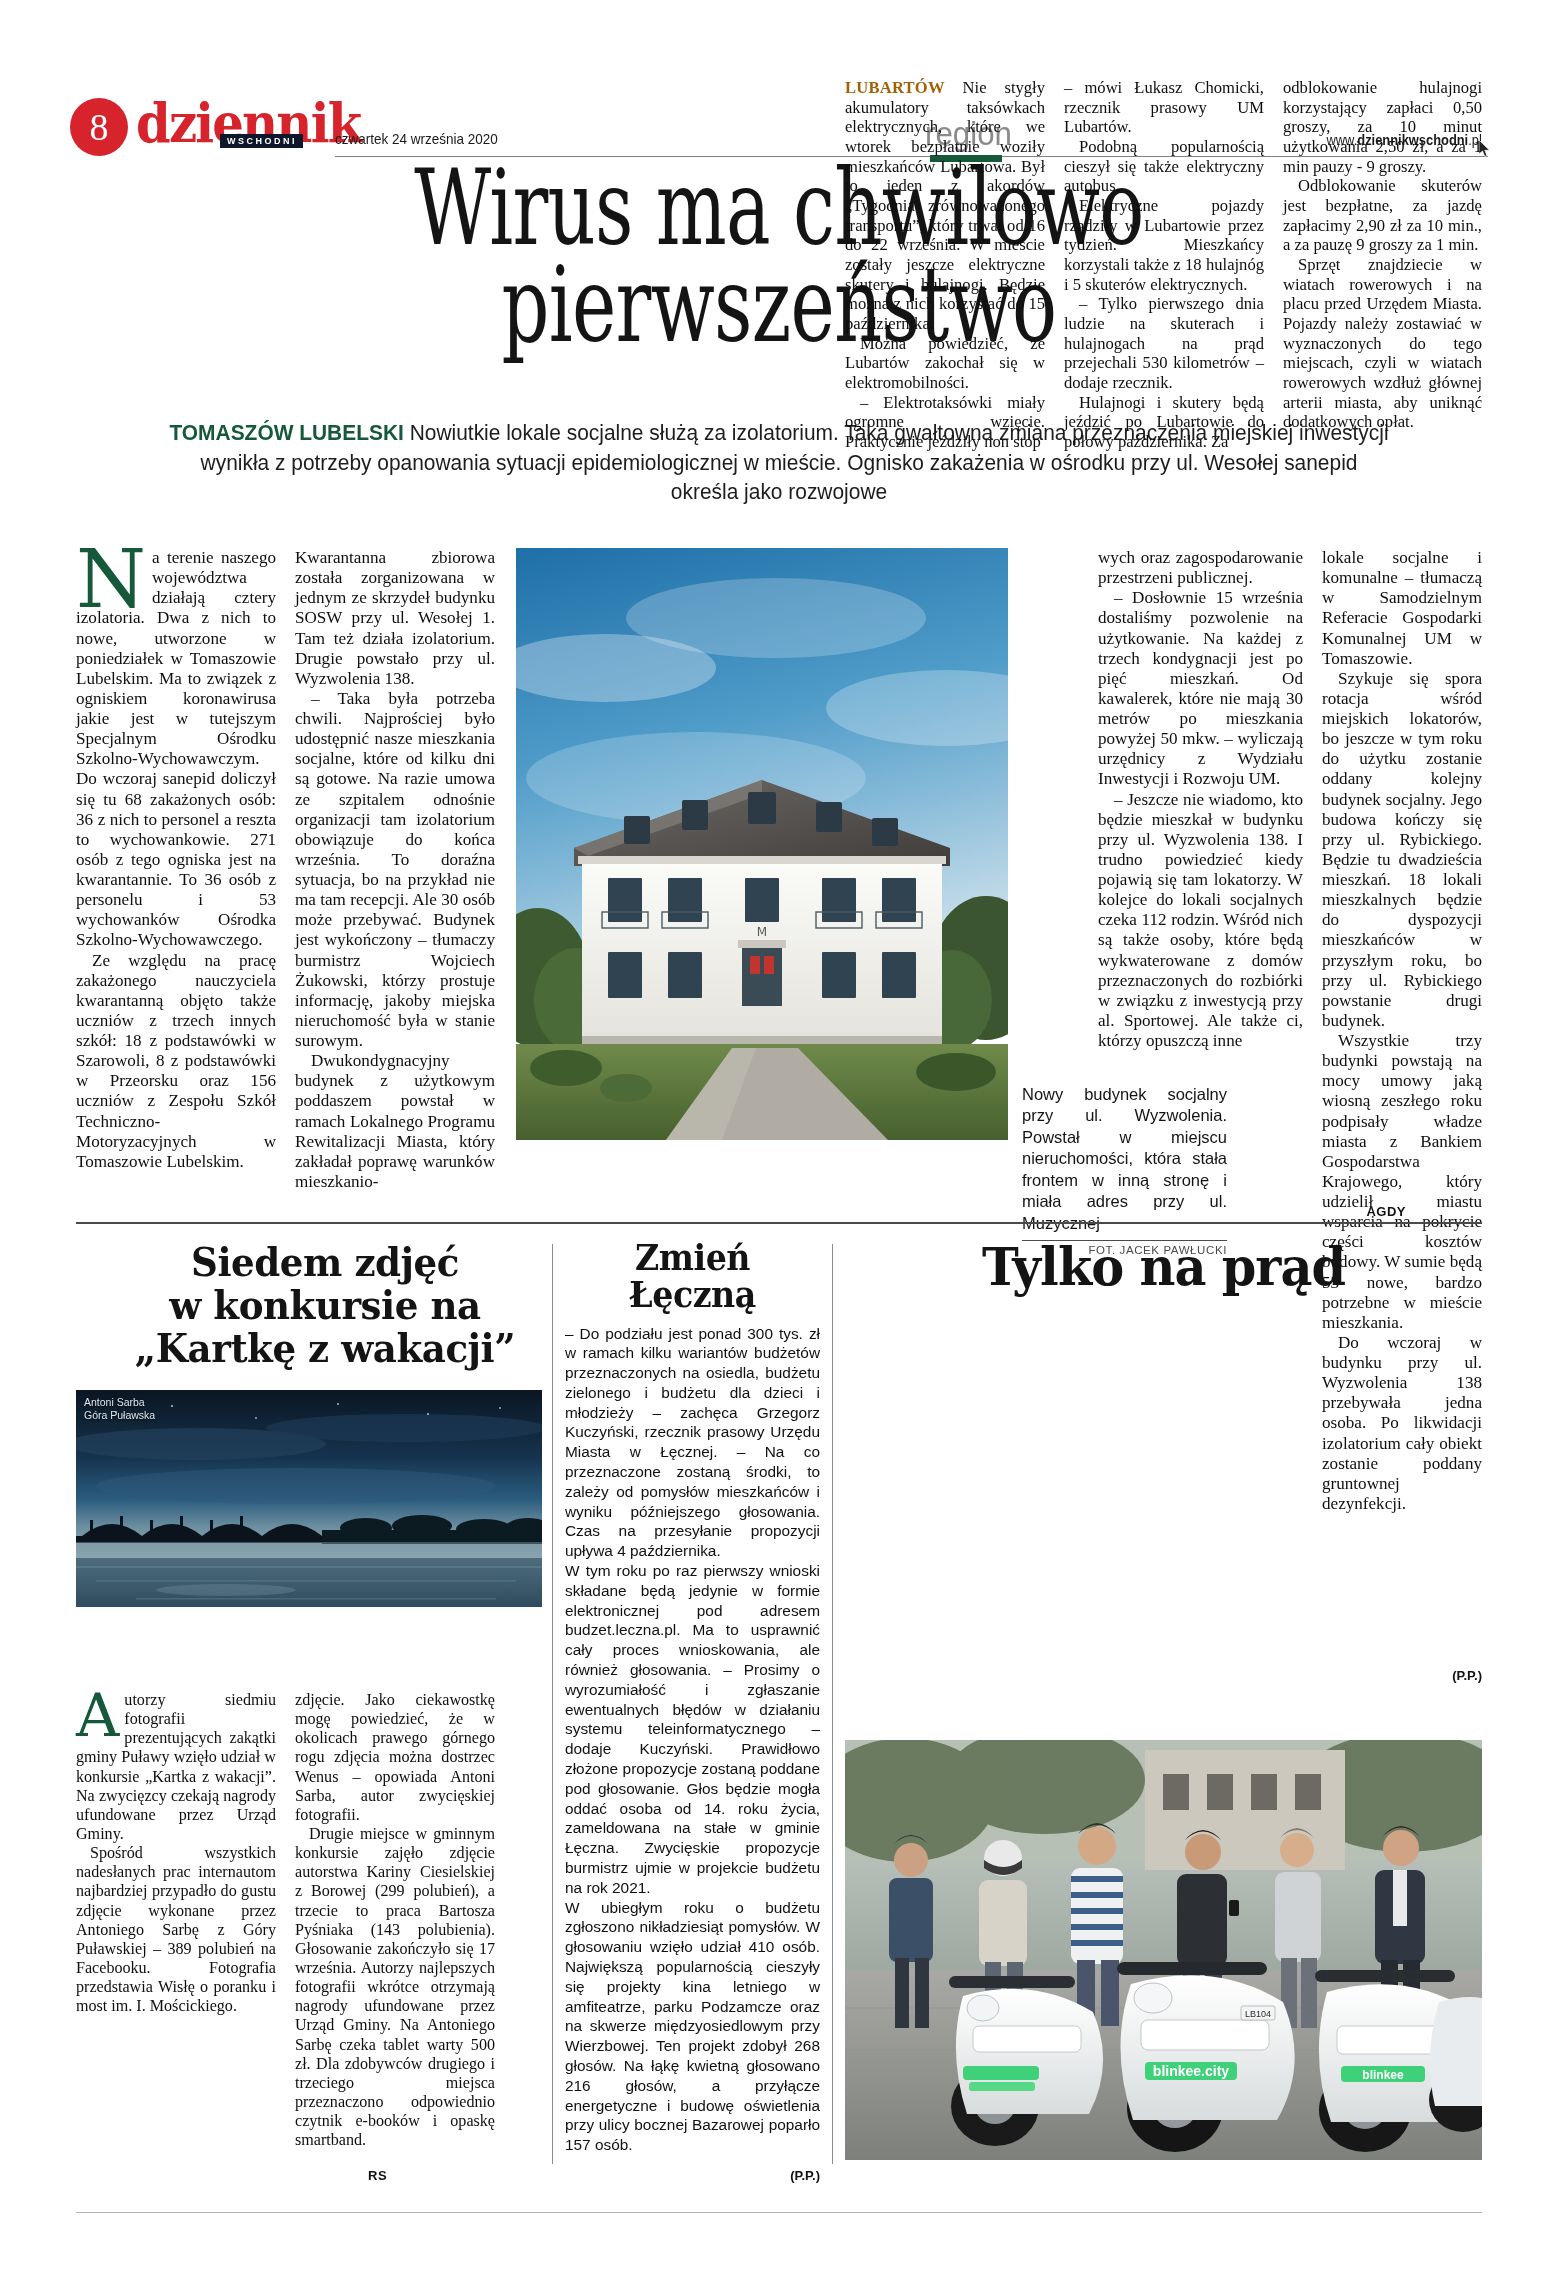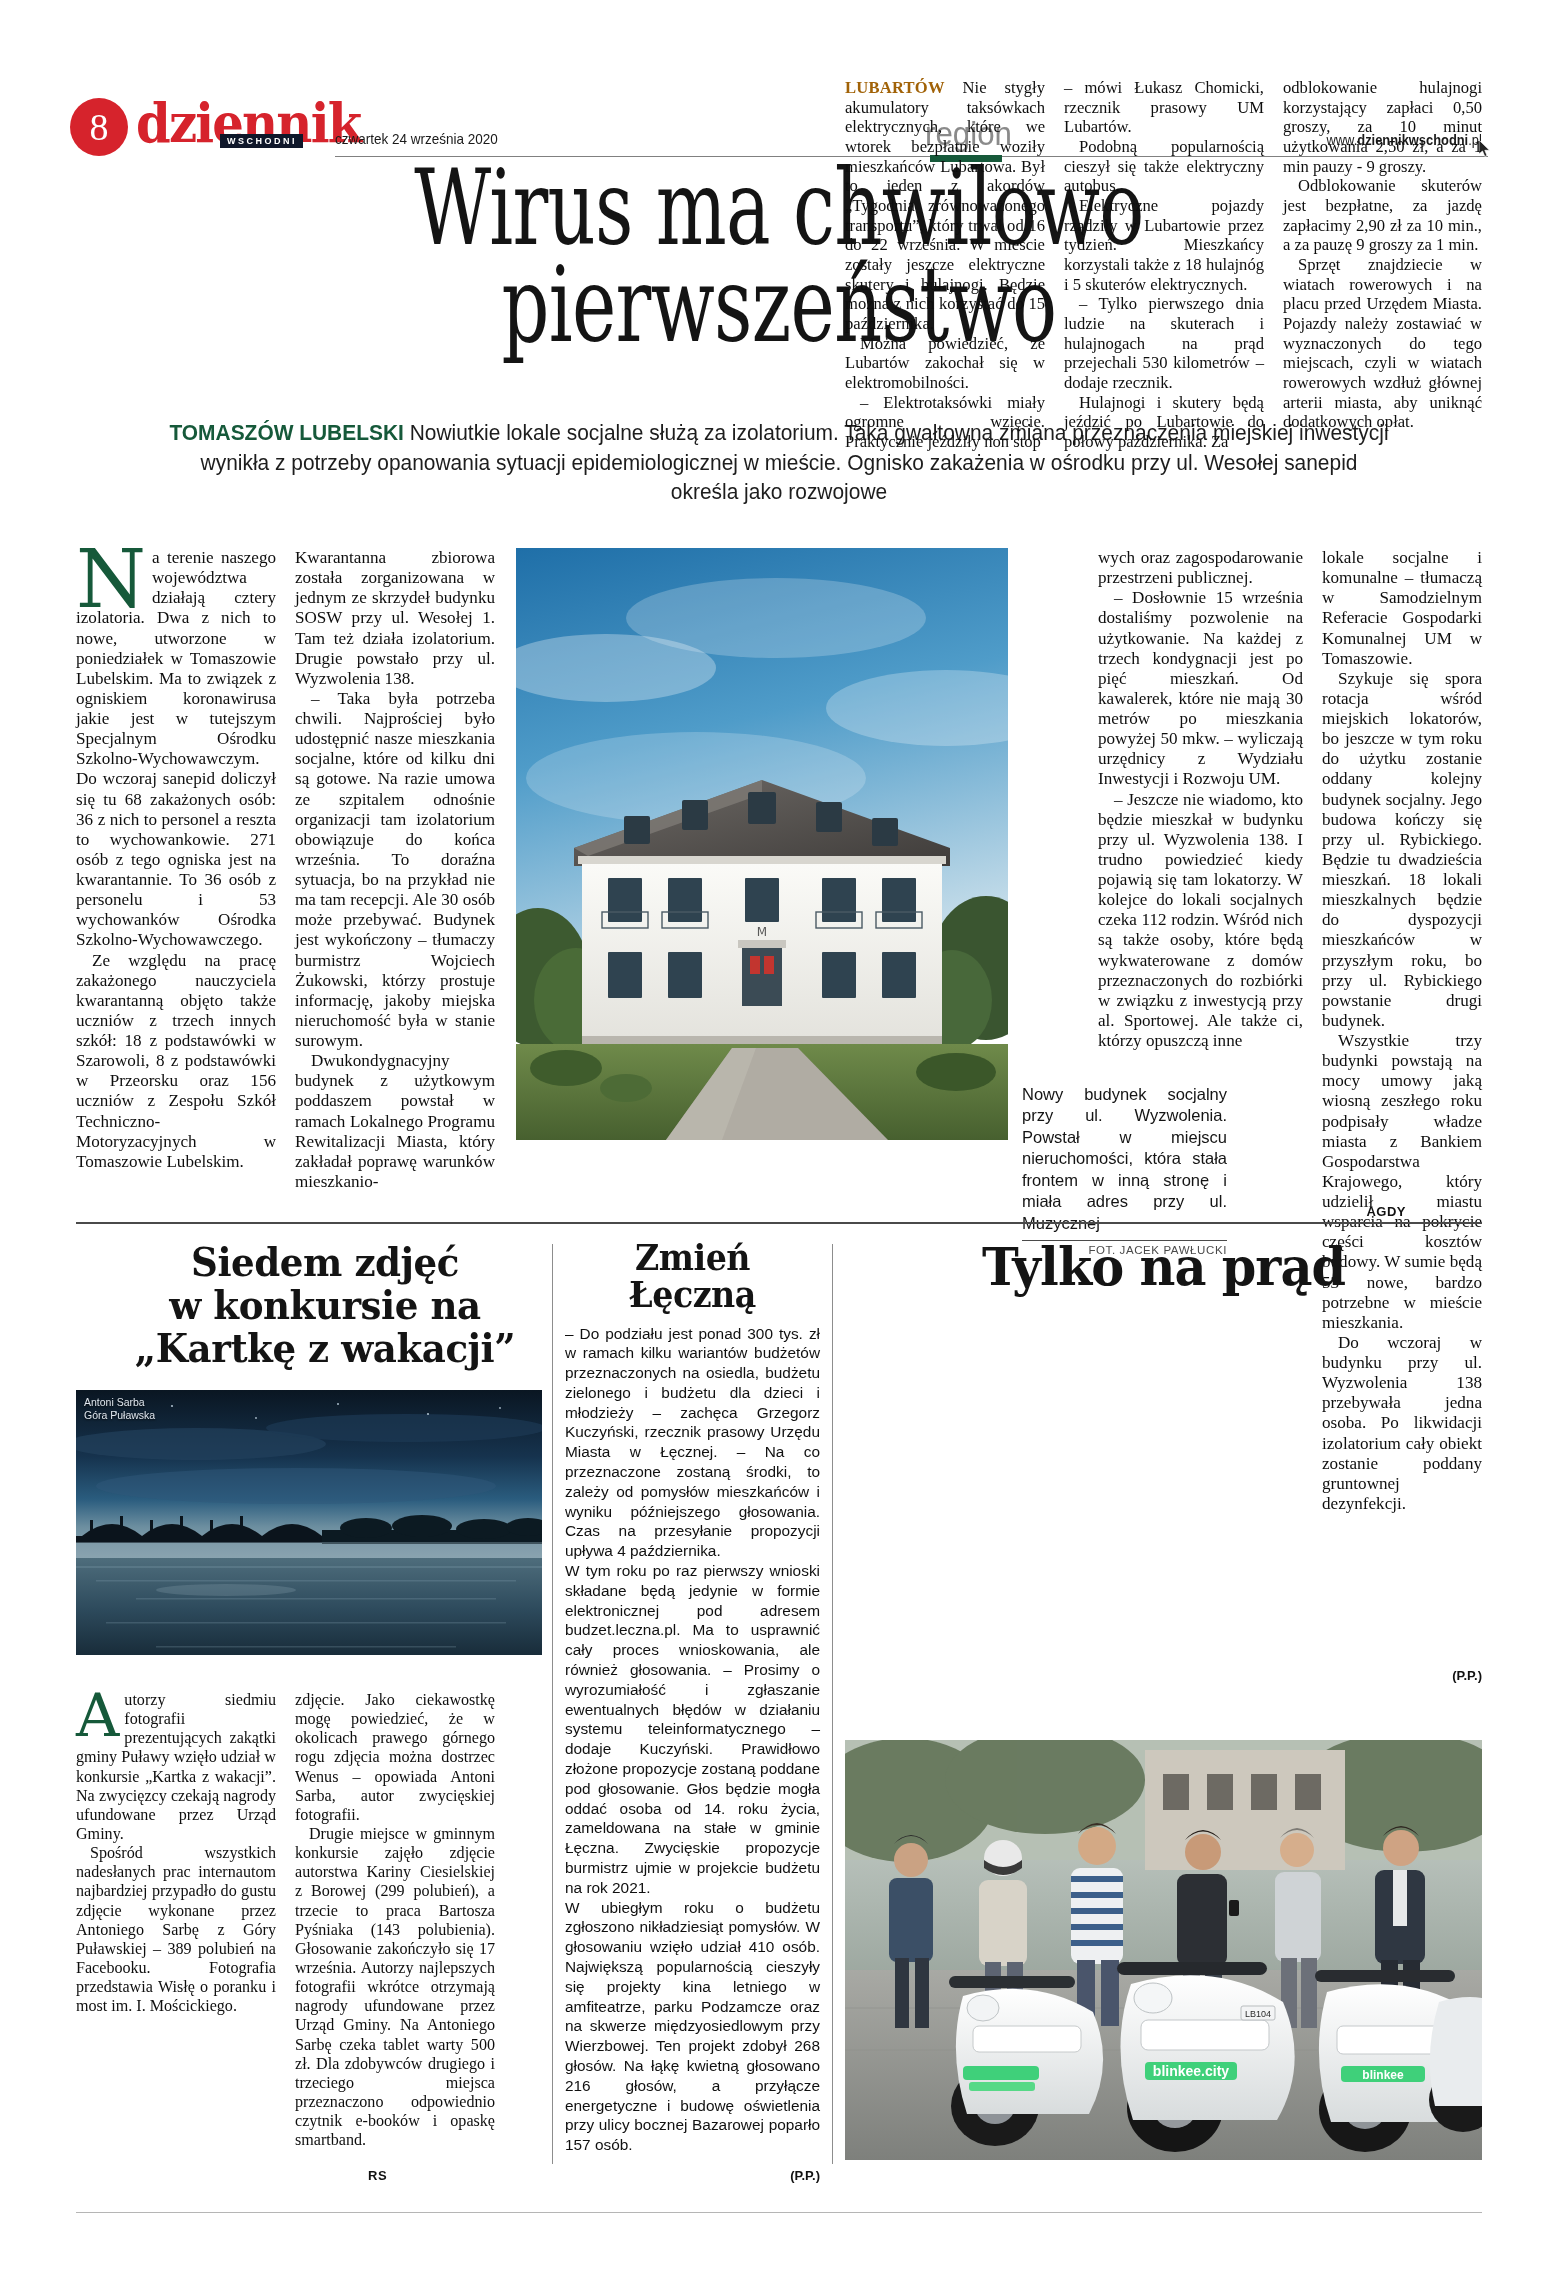--- a/index.html
+++ b/index.html
@@ -105,21 +105,21 @@
   .hr-thick{position:absolute;background:#4a4a4a;}
   .vrule{position:absolute;width:1px;background:#8d8d8d;}
 
   
   .artA{position:absolute;left:92px;top:1240px;width:466px;}
   .artA h2{
     margin:0;text-align:center;font-family:"DejaVu Serif",serif;font-weight:700;
     font-size:40px;line-height:1.08;color:#141414;letter-spacing:-.5px;
   }
   .artA h2 span{display:block;transform:scaleX(.93);transform-origin:center top;}
-  .photoA{position:absolute;left:76px;top:1390px;width:466px;height:265px;overflow:hidden;}
+  .photoA{position:absolute;left:76px;top:1390px;width:466px;height:217px;overflow:hidden;}
   .photoA-label{
     position:absolute;left:8px;top:6px;font-family:"Liberation Sans",sans-serif;
     font-size:10.5px;line-height:1.25;color:#dfe6ee;text-shadow:0 1px 2px rgba(0,0,0,.8);
   }
   .artA-cols{position:absolute;left:76px;top:1690px;width:466px;}
   .acol{position:absolute;top:0;width:200px;font-size:16.1px;line-height:1.19;
         text-align:justify;color:#0e0e0e;}
   .acol p{margin:0;text-indent:14px;}
   .acol p:first-child{text-indent:0;}
   .a1{left:0;}

